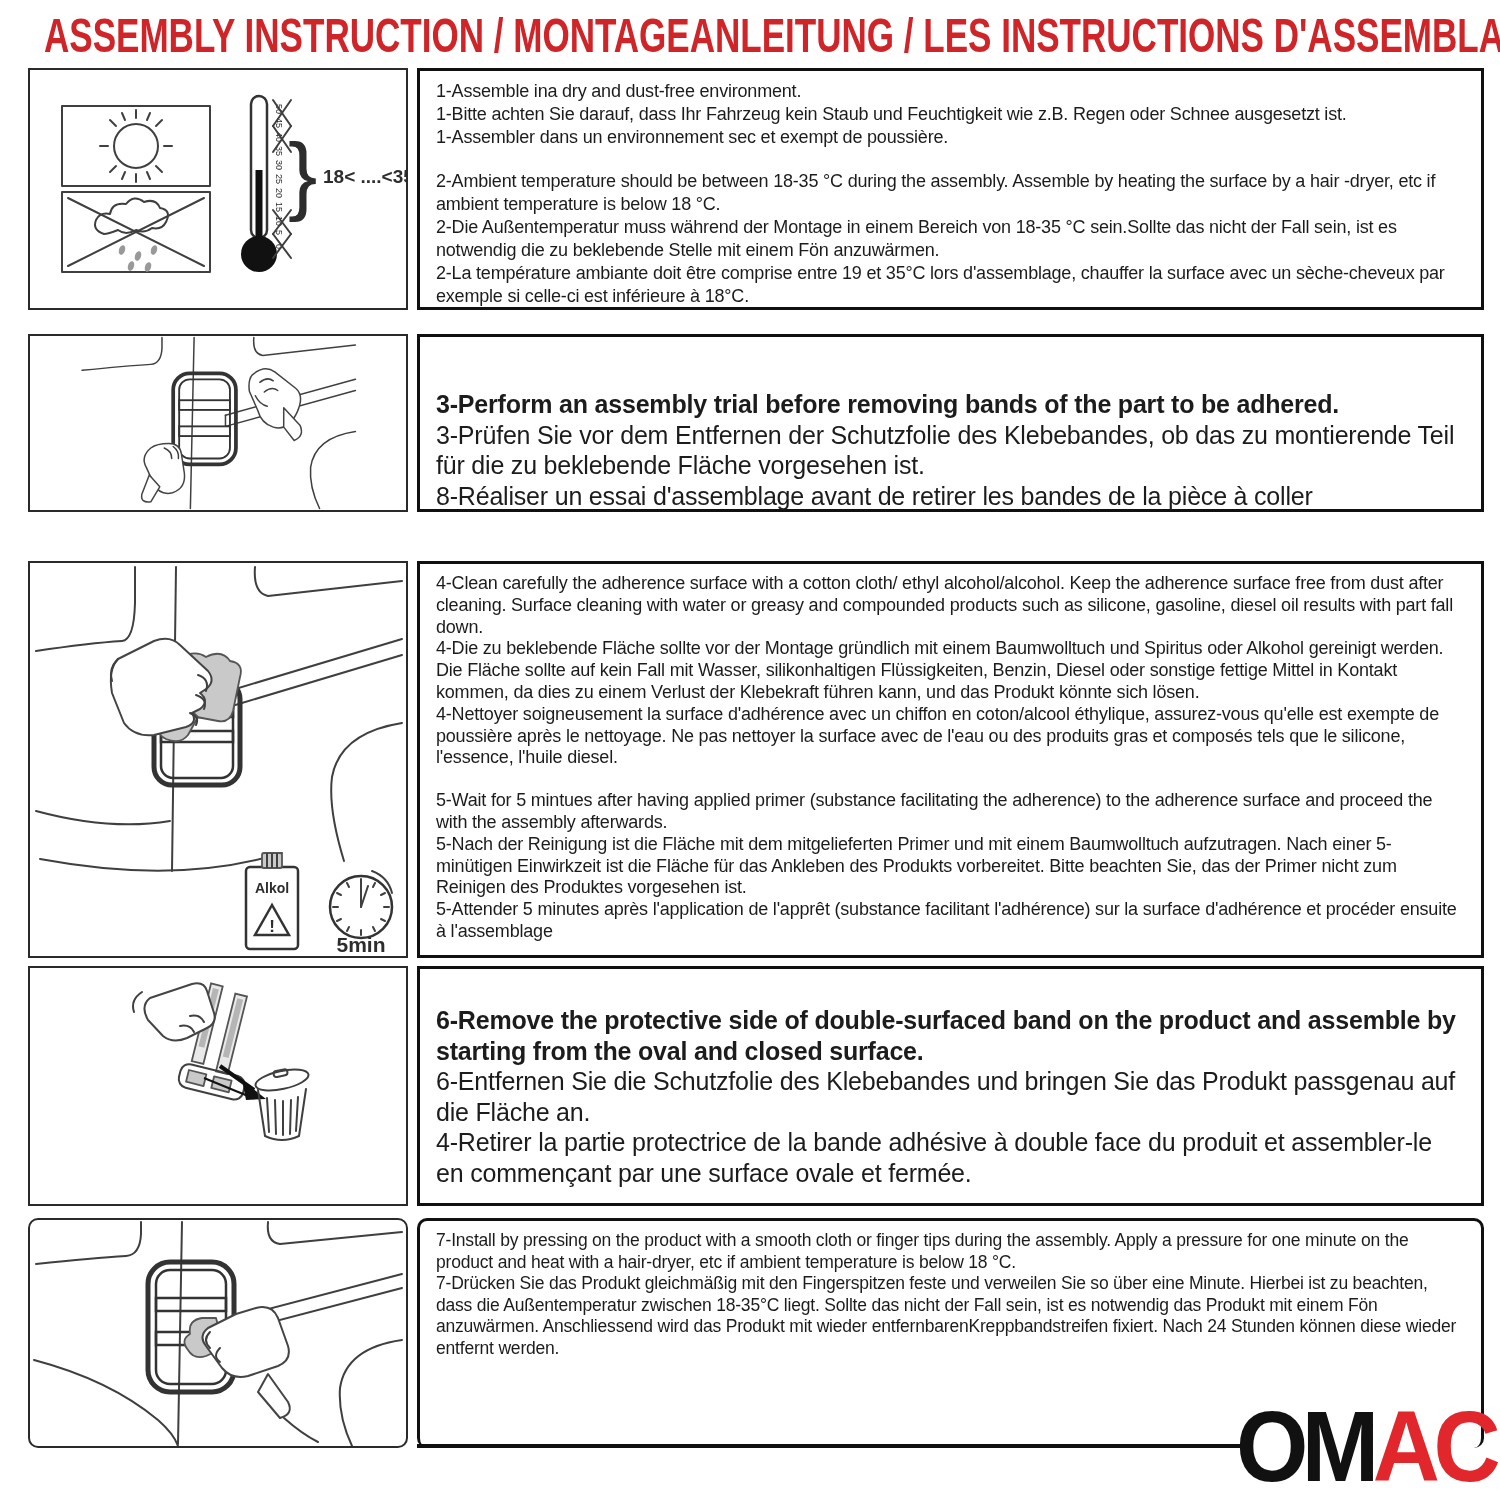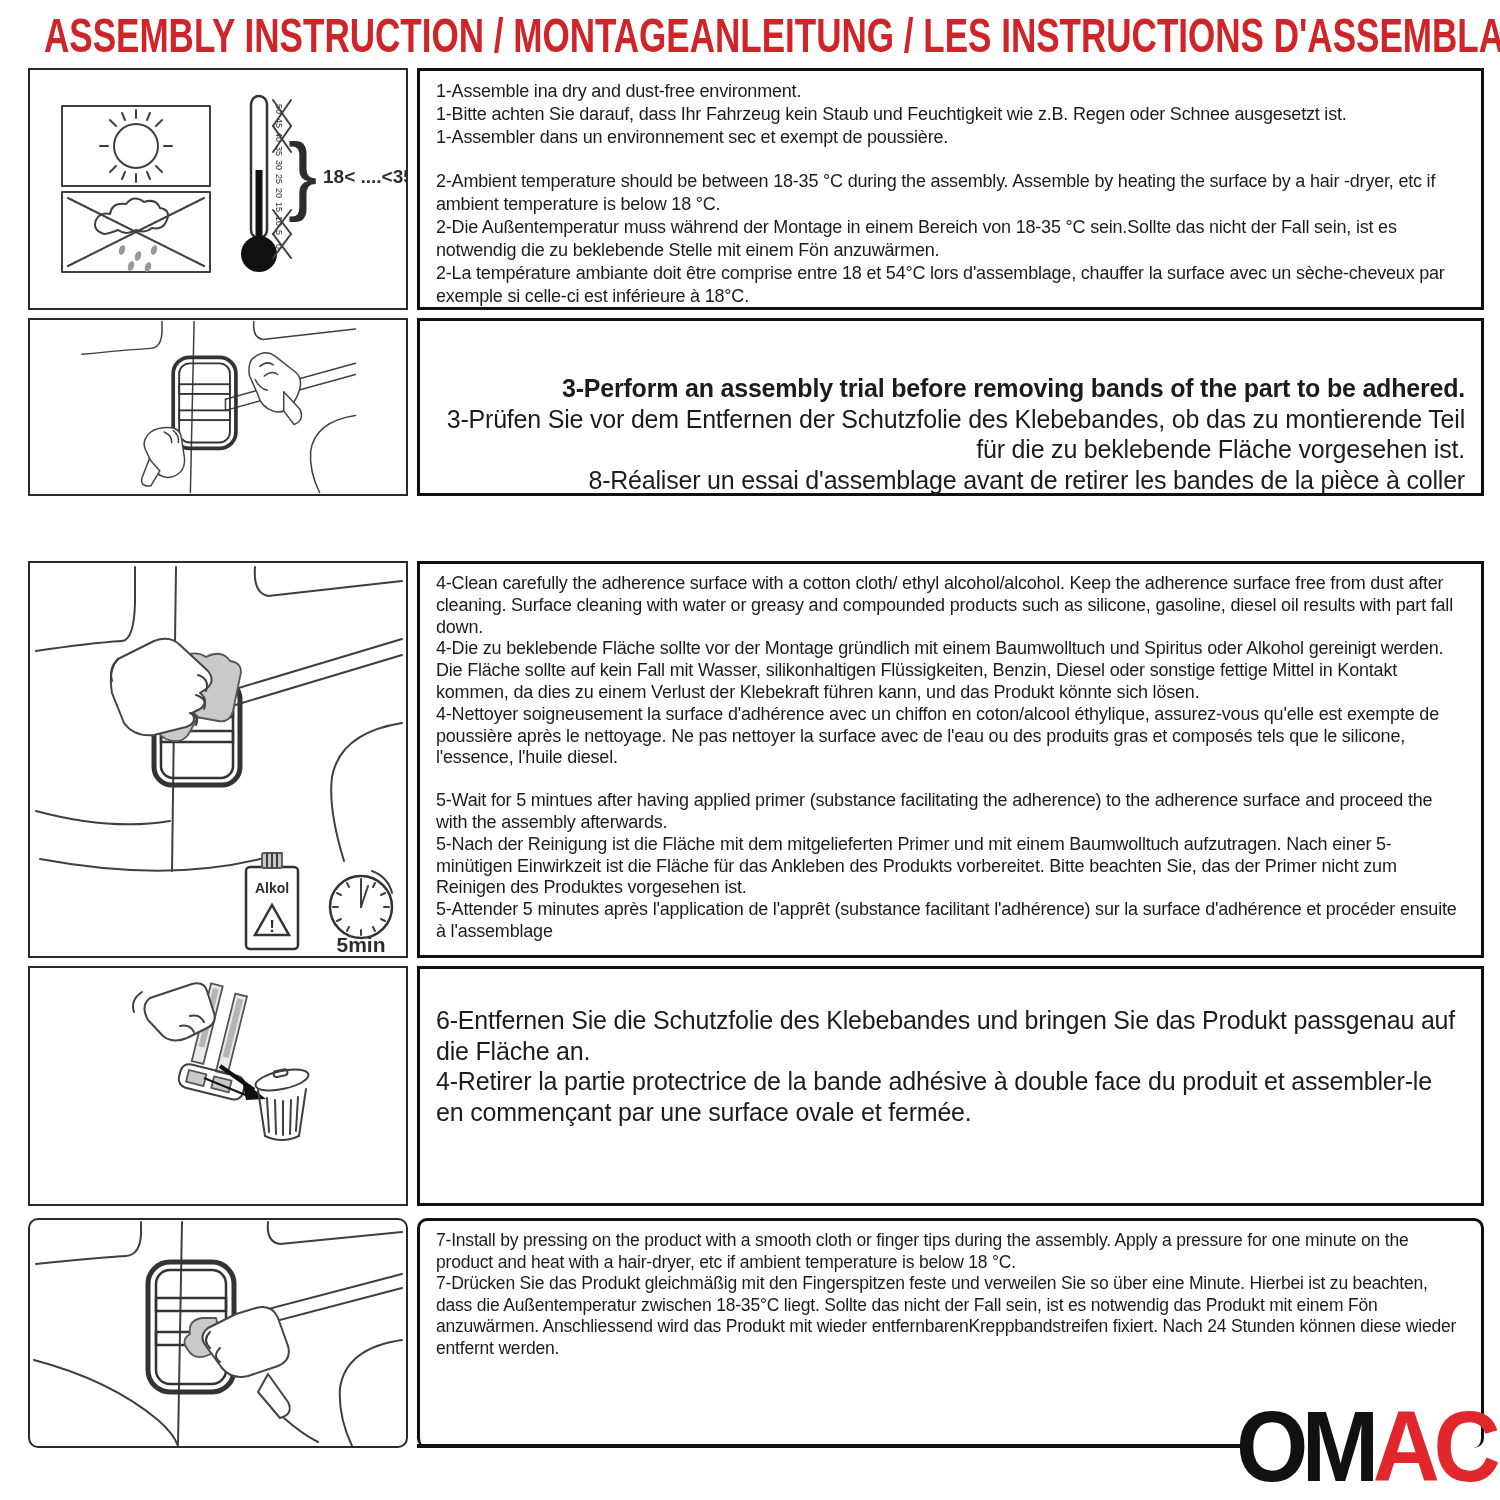--- a/index.html
+++ b/index.html
@@ -15,21 +15,21 @@
   .sm p{font-size:18px;line-height:23px;font-weight:400;}
   .t3 p{font-size:18px;line-height:21.8px;}
   .t5 p{font-size:17.5px;line-height:21.5px;}
   .bg p{font-size:25px;line-height:30.5px;}
   .b{font-weight:bold;}
   .gap{margin-top:21px !important;}
   .t2{padding-top:52px;}
   .t4{padding-top:36px;}
   .t5{border-bottom:none;}
   .i1,.t1{top:68px;height:242px;}
-  .i2,.t2{top:318px;height:178px;text-align:right;}
+  .i2,.t2{top:334px;height:178px;}
   .i3,.t3{top:561px;height:397px;}
   .i4,.t4{top:966px;height:240px;}
   .i5,.t5{top:1218px;height:230px;border-radius:10px;}
   .imgbox svg{display:block;width:100%;height:100%;}
   svg .ln{fill:none;stroke:#3f3f3f;stroke-width:2;stroke-linecap:round;stroke-linejoin:round;}
   svg .thk{fill:none;stroke:#333;stroke-width:5;}
   svg .med{fill:none;stroke:#333;stroke-width:2.5;}
   svg .blk{fill:#111;stroke:none;}
   svg .wht{fill:#fff;stroke:#444;stroke-width:2;stroke-linejoin:round;}
   svg .gry{fill:#c9c9c9;stroke:#555;stroke-width:1.8;stroke-linejoin:round;}
@@ -112,21 +112,21 @@
         <text x="293" y="113" font-size="19" font-weight="600">18&lt; ....&lt;35 C</text>
       </g>
     </svg>
   </div>
   <div class="textbox sm t1">
     <p class="b">1-Assemble ina dry and dust-free environment.</p>
     <p>1-Bitte achten Sie darauf, dass Ihr Fahrzeug kein Staub und Feuchtigkeit wie z.B. Regen oder Schnee ausgesetzt ist.</p>
     <p>1-Assembler dans un environnement sec et exempt de poussière.</p>
     <p class="b gap">2-Ambient temperature should be between 18-35 °C  during the assembly. Assemble by heating the surface by a hair -dryer, etc if ambient temperature is below 18 °C.</p>
     <p>2-Die Außentemperatur muss während der Montage in einem Bereich von 18-35 °C  sein.Sollte das nicht der Fall sein, ist es notwendig die zu beklebende Stelle mit einem Fön anzuwärmen.</p>
-    <p>2-La température ambiante doit être comprise entre 18 et 54°C lors d'assemblage, chauffer la surface avec un sèche-cheveux par exemple si celle-ci est inférieure à 18°C.</p>
+    <p>2-La température ambiante doit être comprise entre 19 et 35°C lors d'assemblage, chauffer la surface avec un sèche-cheveux par exemple si celle-ci est inférieure à 18°C.</p>
   </div>
 
   <div class="imgbox i2">
     <svg viewBox="0 0 376 233">
       <g class="ln">
         <path d="M6,46 Q64,40 98,38 Q112,37 113,16 L113,2"></path>
         <path d="M156,2 L151,231"></path>
         <path d="M236,2 Q234,24 248,26 L372,12"></path>
         <path d="M198,106 L372,58"></path>
           <path d="M198,121 L372,73"></path>
@@ -266,20 +266,21 @@
           <line x1="237" y1="130" x2="239" y2="164"></line>
             <line x1="245" y1="132" x2="246" y2="166"></line>
           <line x1="253" y1="133" x2="253" y2="167"></line>
             <line x1="261" y1="132" x2="260" y2="166"></line>
           <line x1="268" y1="129" x2="266" y2="163"></line>
         </g>
       </g>
     </svg>
   </div>
   <div class="textbox bg t4">
+    <p class="b">6-Remove the protective side of double-surfaced band on the product and assemble by starting from the oval and closed surface.</p>
     <p>6-Entfernen Sie die Schutzfolie des Klebebandes und bringen Sie das Produkt passgenau auf die Fläche an.</p>
     <p>4-Retirer la partie protectrice de la bande adhésive à double face du produit et assembler-le en commençant par une surface ovale et fermée.</p>
   </div>
 
   <div class="imgbox i5">
     <svg viewBox="0 0 376 226">
       <g class="ln">
         <path d="M6,44 Q64,38 96,36 Q110,35 111,14 L111,2"></path>
         <path d="M152,2 L148,224"></path>
         <path d="M238,2 Q236,22 250,24 L372,12"></path>

